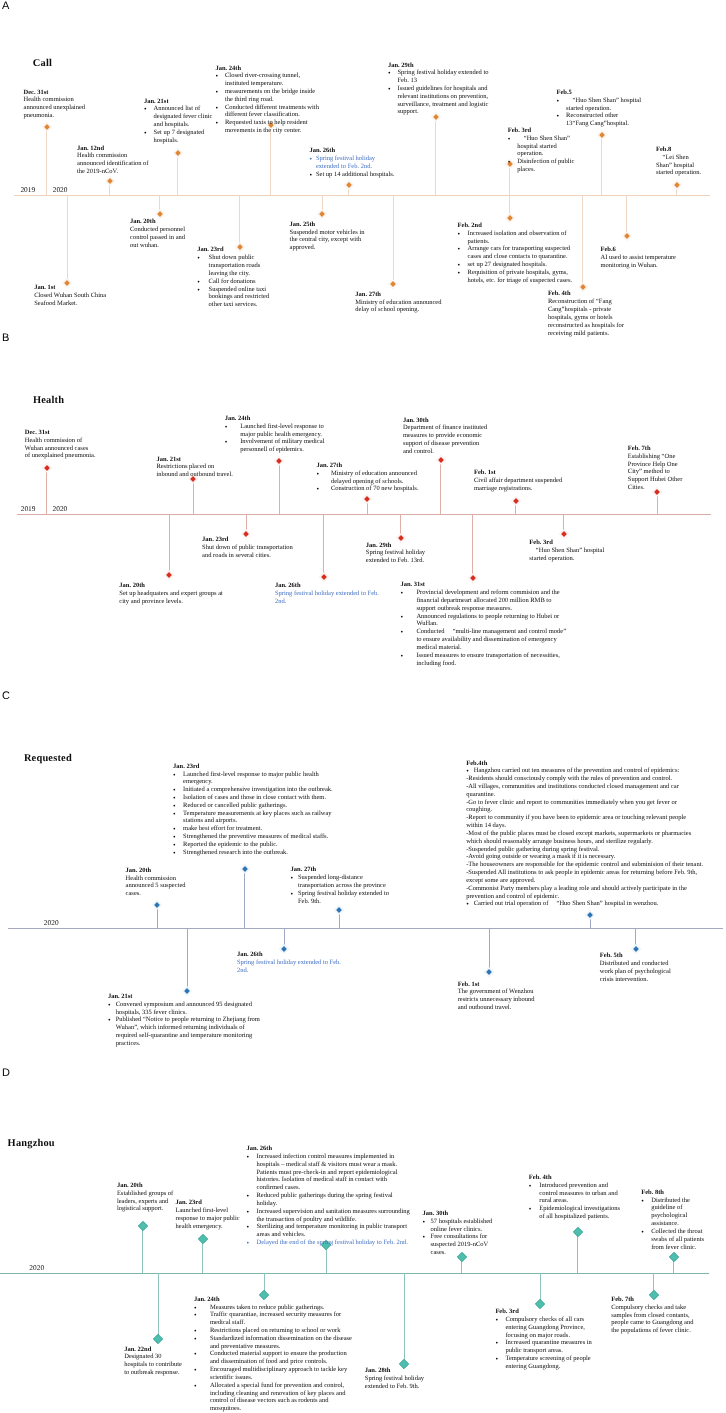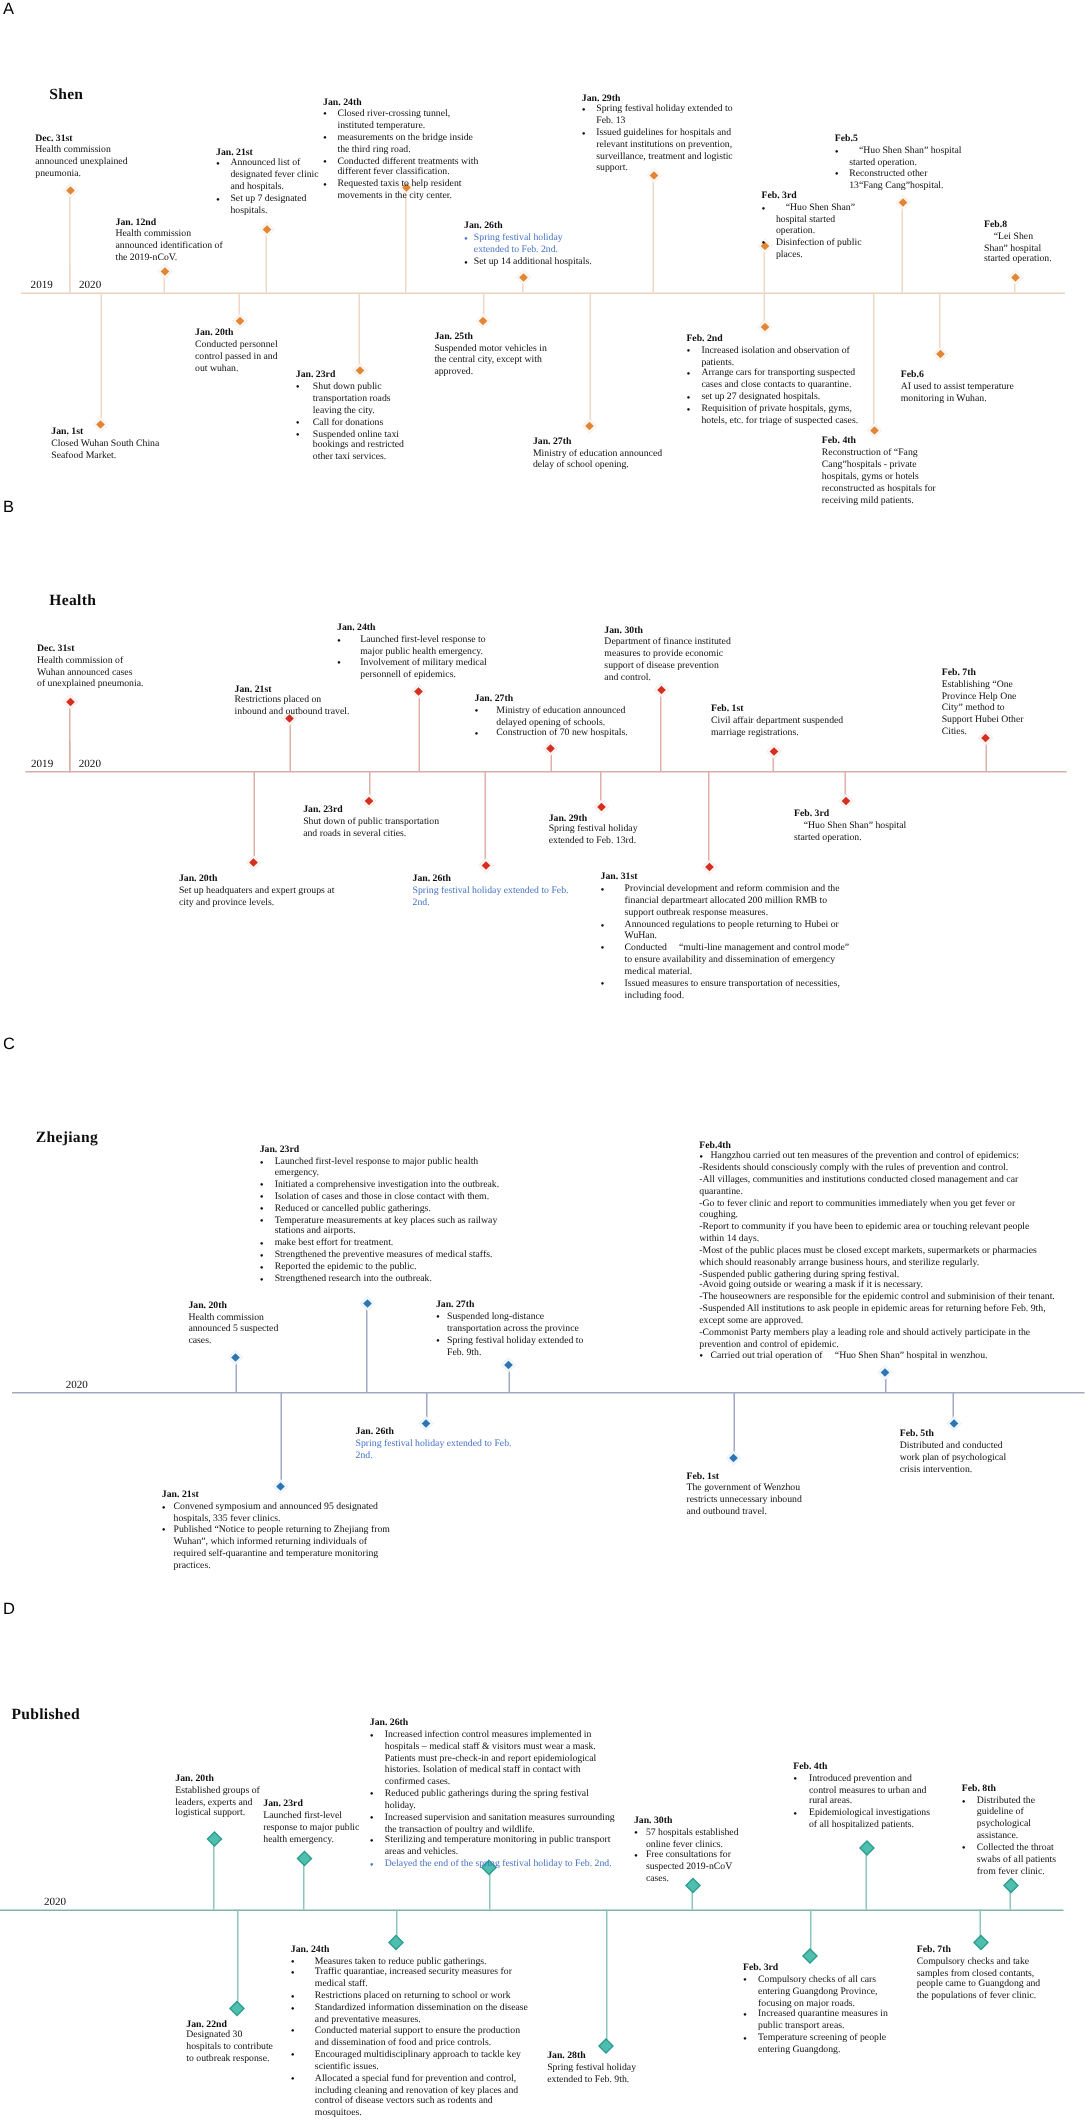--- a/index.html
+++ b/index.html
@@ -22,21 +22,21 @@
   .note ul{margin:0;padding:0;list-style:none;}
   .note li{display:block;position:relative;padding-left:9.6px;}
   .note li:before{content:"\2022";position:absolute;left:0px;top:0px;font-size:7.4px;line-height:7.83px;}
   .blue{color:#4472C4;}
 </style>
 </head>
 <body>
 
 <div id="fig">
     <div class="panel-letter" style="left:2px;top:0.5px">A</div>
-    <div class="panel-title" style="left:32.8px;top:59.2px">Shen</div>
+    <div class="panel-title" style="left:32.8px;top:59.2px">Call</div>
     <div class="axis" style="top:195px;left:13.8px;width:696.7px;background:#EDD1BD"></div>
     <div class="ytick" style="left:45.7px;top:176px;height:20px;background:#EFD7C6"></div>
     <div class="yearlbl" style="left:20.4px;top:186px">2019</div>
     <div class="yearlbl" style="left:52.7px;top:186px">2020</div>
     <div class="stem" style="left:46px;top:126px;height:69px;background:#EFD7C6"></div>
     <div class="dia" style="left:40.5px;top:120.5px;width:12px;height:12px;"><svg width="12" height="12" viewBox="0 0 12 12">
         <path d="M6 1.2 L10.8 6 L6 10.8 L1.2 6 Z" fill="#FDF8F4" stroke="#F0EAE4" stroke-width="0.55"></path>
         <path d="M6 3.1 L8.9 6 L6 8.9 L3.1 6 Z" fill="#E18634"></path>
       </svg></div>
     <div class="note" style="left:23.5px;top:88.5px;width:92px;">
@@ -375,21 +375,21 @@
       </svg></div>
     <div class="note" style="left:627.8px;top:444.9px;width:56px;">
       <span class="hd">Feb. 7th</span>
       <span class="pl">Establishing “One</span>
       <span class="pl">Province Help One</span>
       <span class="pl">City” method to</span>
       <span class="pl">Support Hubei Other</span>
       <span class="pl">Cities.</span>
     </div>
     <div class="panel-letter" style="left:2px;top:691px">C</div>
-    <div class="panel-title" style="left:23.9px;top:753.8px">Zhejiang</div>
+    <div class="panel-title" style="left:23.9px;top:753.8px">Requested</div>
     <div class="axis" style="top:928px;left:7.85px;width:715.15px;background:#A4A8BE"></div>
     <div class="yearlbl" style="left:43.8px;top:918.5px">2020</div>
     <div class="stem" style="left:156.6px;top:904px;height:24px;background:#9FA8C4"></div>
     <div class="dia" style="left:151.1px;top:898.5px;width:12px;height:12px;"><svg width="12" height="12" viewBox="0 0 12 12">
         <path d="M6 1.2 L10.8 6 L6 10.8 L1.2 6 Z" fill="#F4F9FD" stroke="#E2EAF3" stroke-width="0.55"></path>
         <path d="M6 3.1 L8.9 6 L6 8.9 L3.1 6 Z" fill="#2E75B6"></path>
       </svg></div>
     <div class="note" style="left:125.6px;top:866.8px;width:64px;">
       <span class="hd">Jan. 20th</span>
       <span class="pl">Health commission</span>
@@ -489,21 +489,21 @@
         <path d="M6 1.2 L10.8 6 L6 10.8 L1.2 6 Z" fill="#F4F9FD" stroke="#E2EAF3" stroke-width="0.55"></path>
         <path d="M6 3.1 L8.9 6 L6 8.9 L3.1 6 Z" fill="#2E75B6"></path>
       </svg></div>
     <div class="note" style="left:599.8px;top:952.4px;width:76px;">
       <span class="hd">Feb. 5th</span>
       <span class="pl">Distributed and conducted</span>
       <span class="pl">work plan of psychological</span>
       <span class="pl">crisis intervention.</span>
     </div>
     <div class="panel-letter" style="left:2px;top:1068px">D</div>
-    <div class="panel-title" style="left:7.6px;top:1139.2px">Published</div>
+    <div class="panel-title" style="left:7.6px;top:1139.2px">Hangzhou</div>
     <div class="axis" style="top:1273.3px;left:0px;width:708.5px;background:#7FB5A8"></div>
     <div class="yearlbl" style="left:29.3px;top:1263.8px">2020</div>
     <div class="stem" style="left:142.2px;top:1225.3px;height:48px;background:#8FC4BC"></div>
     <div class="dia" style="left:136.7px;top:1219.8px;width:12px;height:12px;"><svg width="12" height="12" viewBox="0 0 12 12">
         <path d="M6 1.3 L10.7 6 L6 10.7 L1.3 6 Z" fill="#4EBFAE" stroke="#2B9C8C" stroke-width="0.9"></path>
       </svg></div>
     <div class="note" style="left:116.9px;top:1181.9px;width:57px;">
       <span class="hd">Jan. 20th</span>
       <span class="pl">Established groups of</span>
       <span class="pl">leaders, experts and</span>

